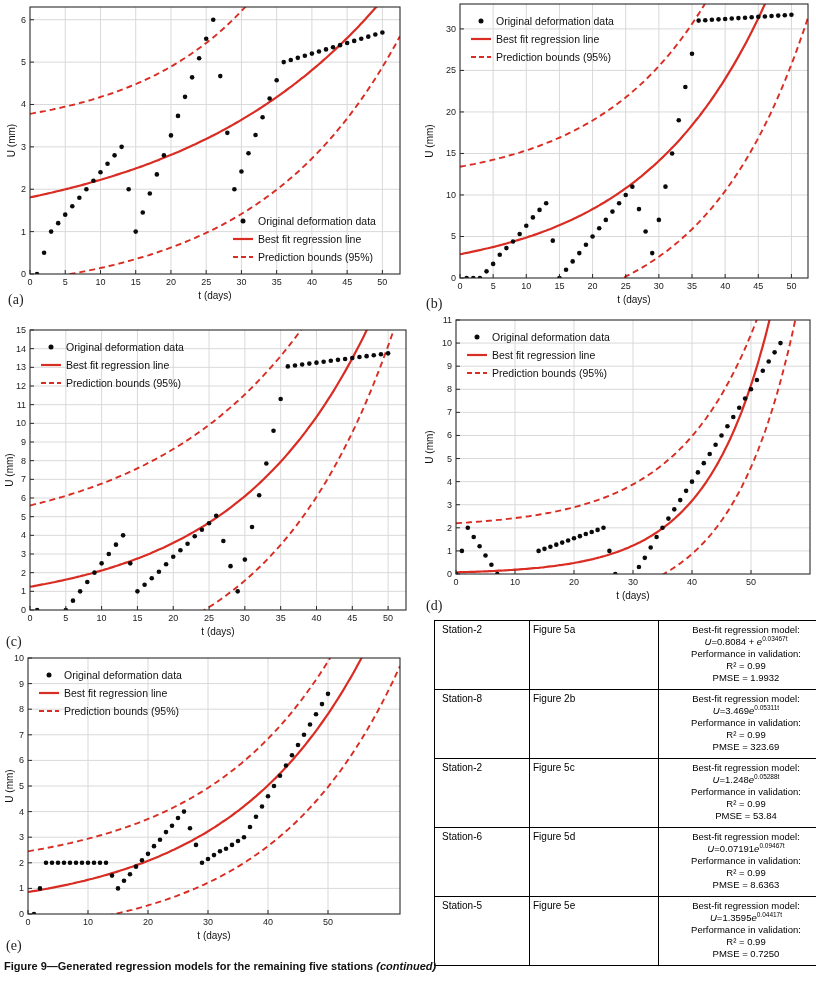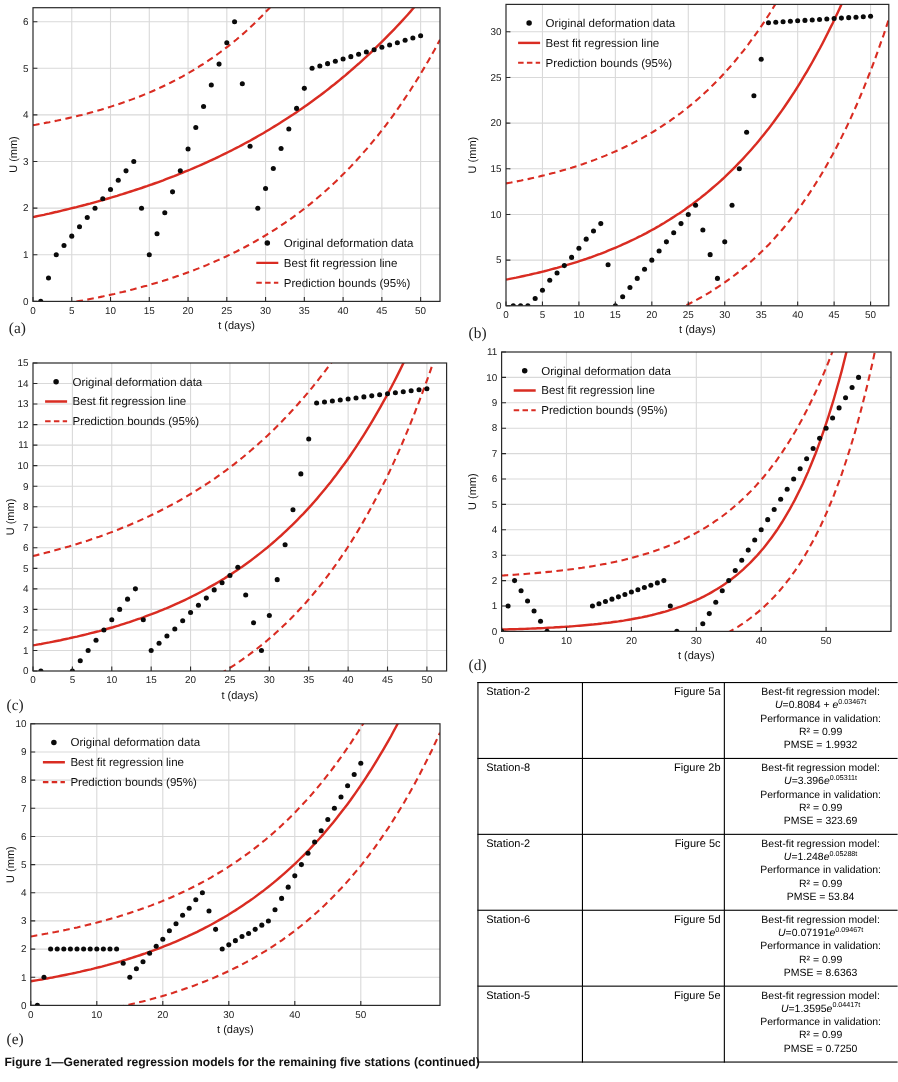--- a/index.html
+++ b/index.html
@@ -24,30 +24,30 @@
   #model-table{
     position:absolute;left:434px;top:620px;width:380px;
     border-collapse:collapse;table-layout:fixed;
     font-size:9.5px;line-height:1.25;
   }
   #model-table td{
     border:1px solid #000;vertical-align:top;padding:3px 3px;
     height:62px;
   }
   #model-table .c1{width:84px;text-align:left;padding-left:7px;font-size:10px;}
-  #model-table .c2{width:122px;text-align:right;font-size:10px;}
+  #model-table .c2{width:122px;text-align:left;font-size:10px;}
   #model-table .c3{width:168px;text-align:center;}
   .frm i{font-style:italic;}
   .frm sup{font-size:6.5px;vertical-align:super;line-height:0;}
 
   #figure-caption{
     position:absolute;left:4px;top:960px;width:800px;
     font-size:11px;font-weight:bold;color:#111;
   }
-  #figure-caption .cont{}
+  #figure-caption .cont{font-style:italic;}
 </style>
 </head>
 <body>
 
 <div class="chart" id="chart-a">
   <div class="corner-label">(a)</div>
 <svg width="402" height="306">
       <defs>
         <clipPath id="clip-a">
           <rect x="24" y="5" width="370" height="267"></rect>
@@ -732,21 +732,21 @@
           <div>Performance in validation:</div>
           <div>R² = 0.99</div>
           <div>PMSE = 1.9932</div>
         </td>
       </tr>
       <tr>
         <td class="c1">Station-8</td>
         <td class="c2">Figure 2b</td>
         <td class="c3">
           <div>Best-fit regression model:</div>
-          <div class="frm"><i>U</i><span>=3.396</span><i>e</i><sup>0.05311t</sup></div>
+          <div class="frm"><i>U</i><span>=3.469</span><i>e</i><sup>0.05311t</sup></div>
           <div>Performance in validation:</div>
           <div>R² = 0.99</div>
           <div>PMSE = 323.69</div>
         </td>
       </tr>
       <tr>
         <td class="c1">Station-2</td>
         <td class="c2">Figure 5c</td>
         <td class="c3">
           <div>Best-fit regression model:</div>
@@ -775,14 +775,14 @@
           <div class="frm"><i>U</i><span>=1.3595</span><i>e</i><sup>0.04417t</sup></div>
           <div>Performance in validation:</div>
           <div>R² = 0.99</div>
           <div>PMSE = 0.7250</div>
         </td>
       </tr>
     </tbody>
 </table>
 
 <div id="figure-caption">
-  <span>Figure 1—Generated regression models for the remaining five stations </span><span class="cont">(continued)</span>
+  <span>Figure 9—Generated regression models for the remaining five stations </span><span class="cont">(continued)</span>
 </div>
 
 </body></html>

